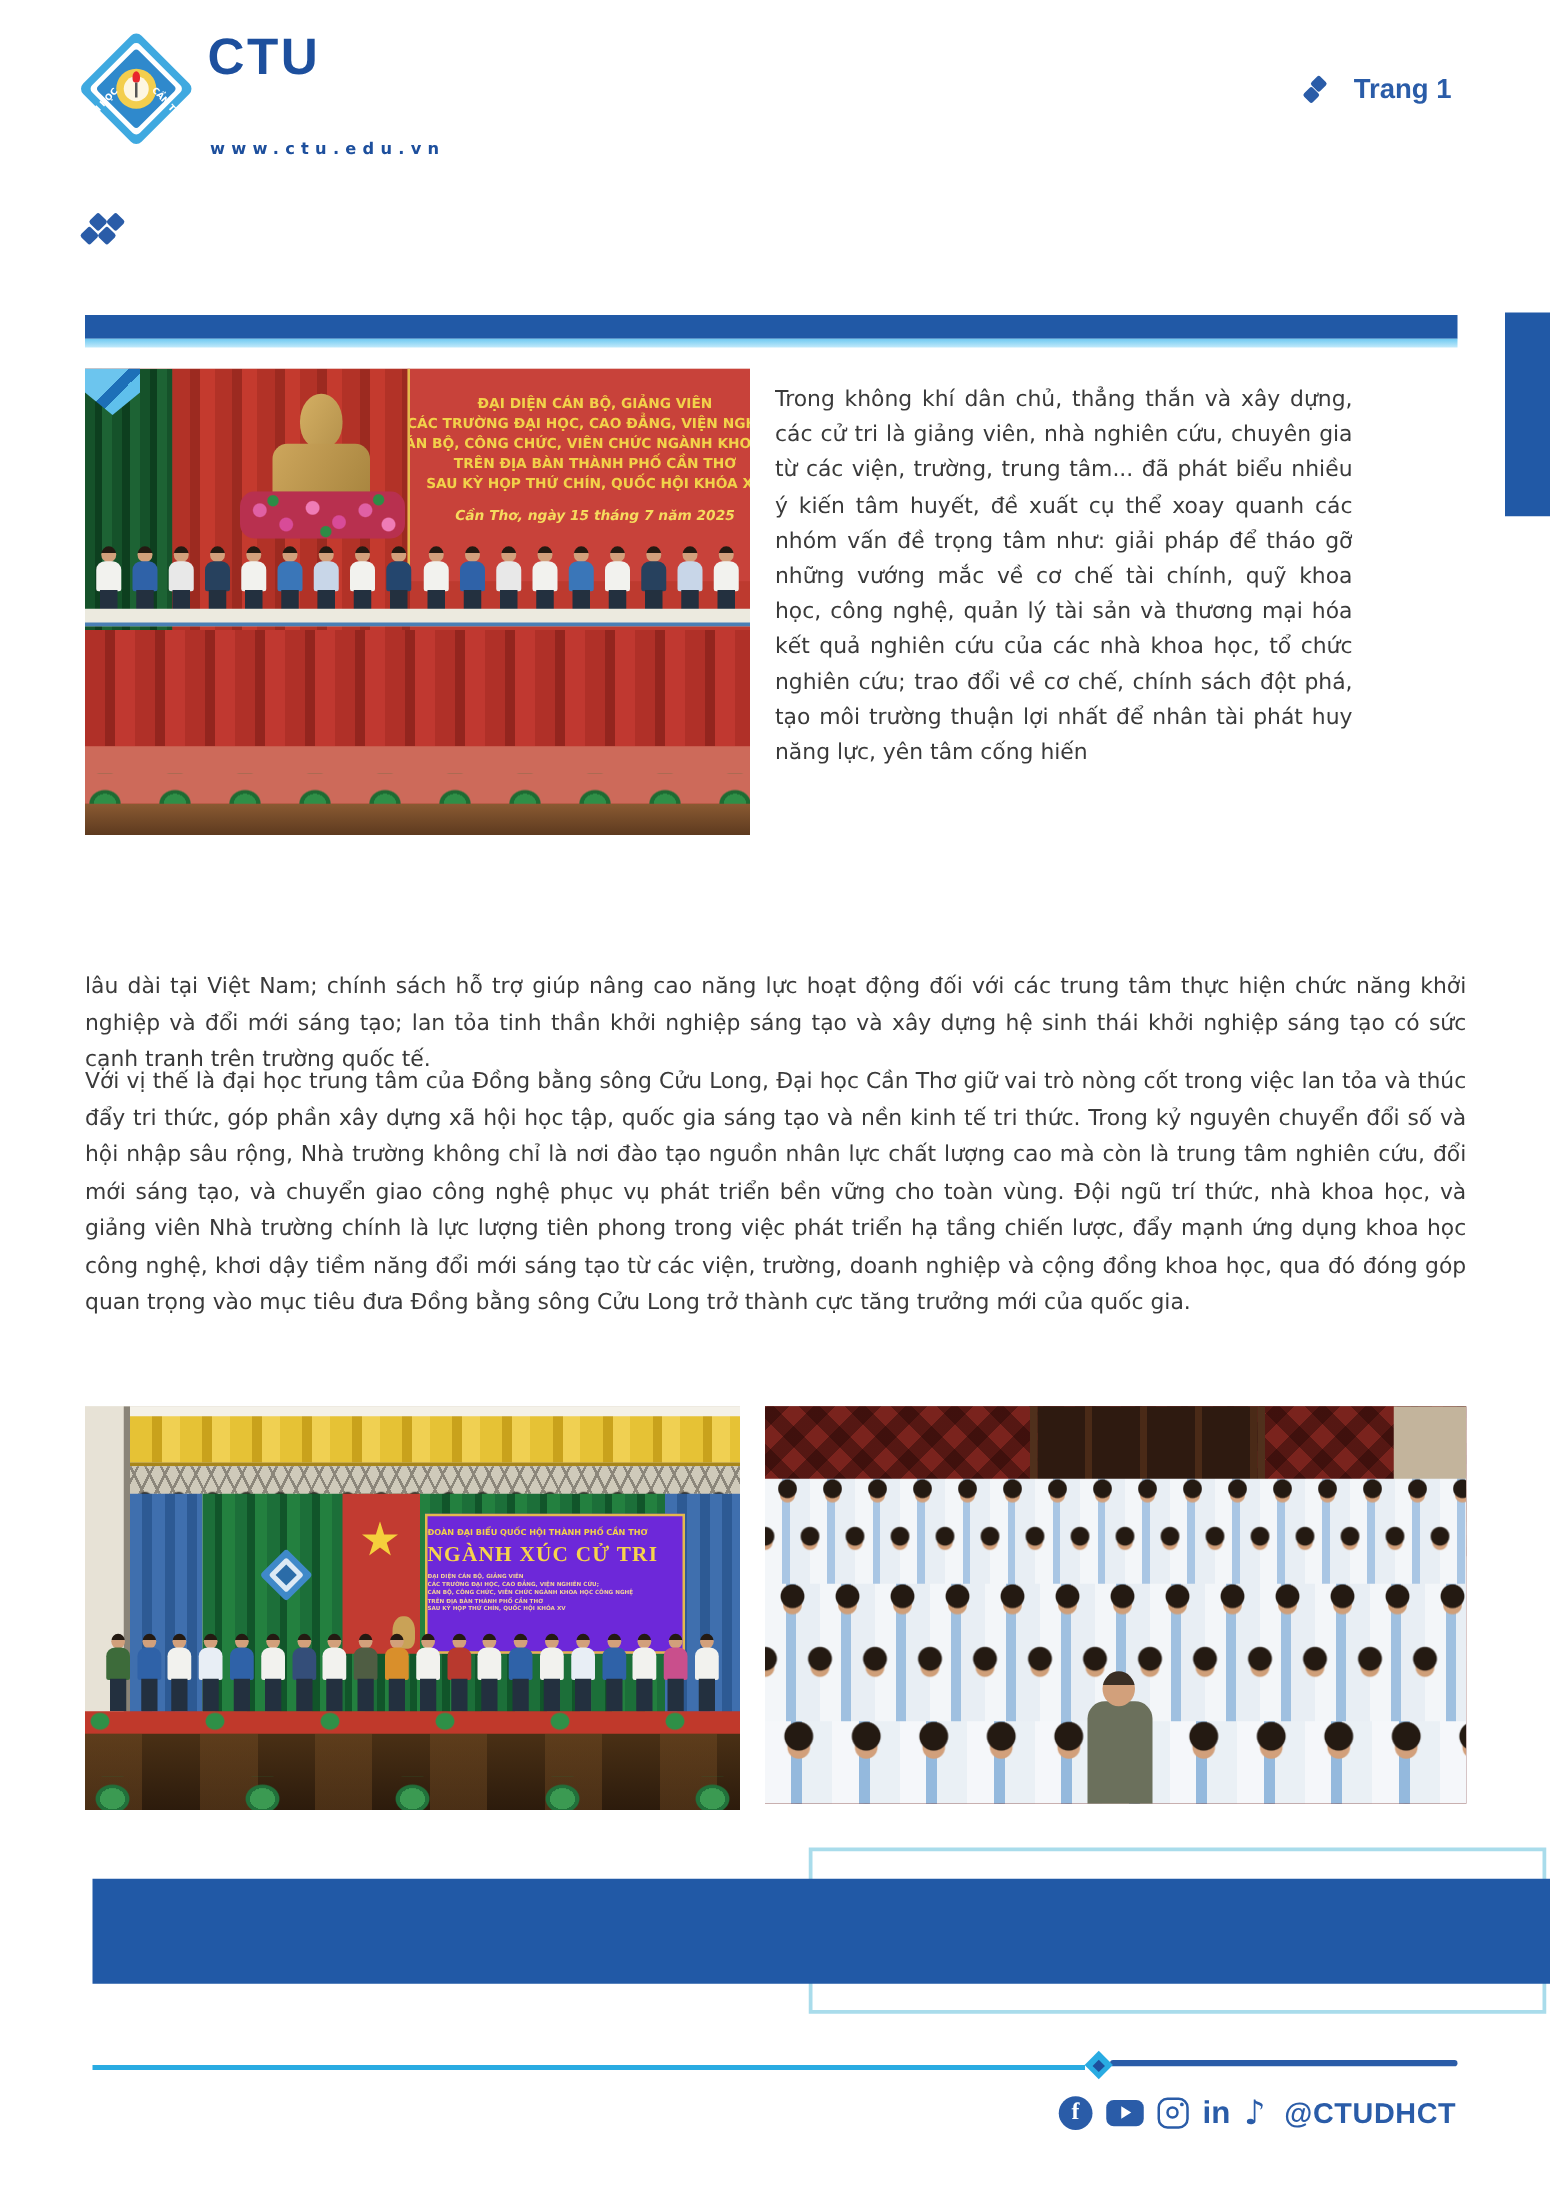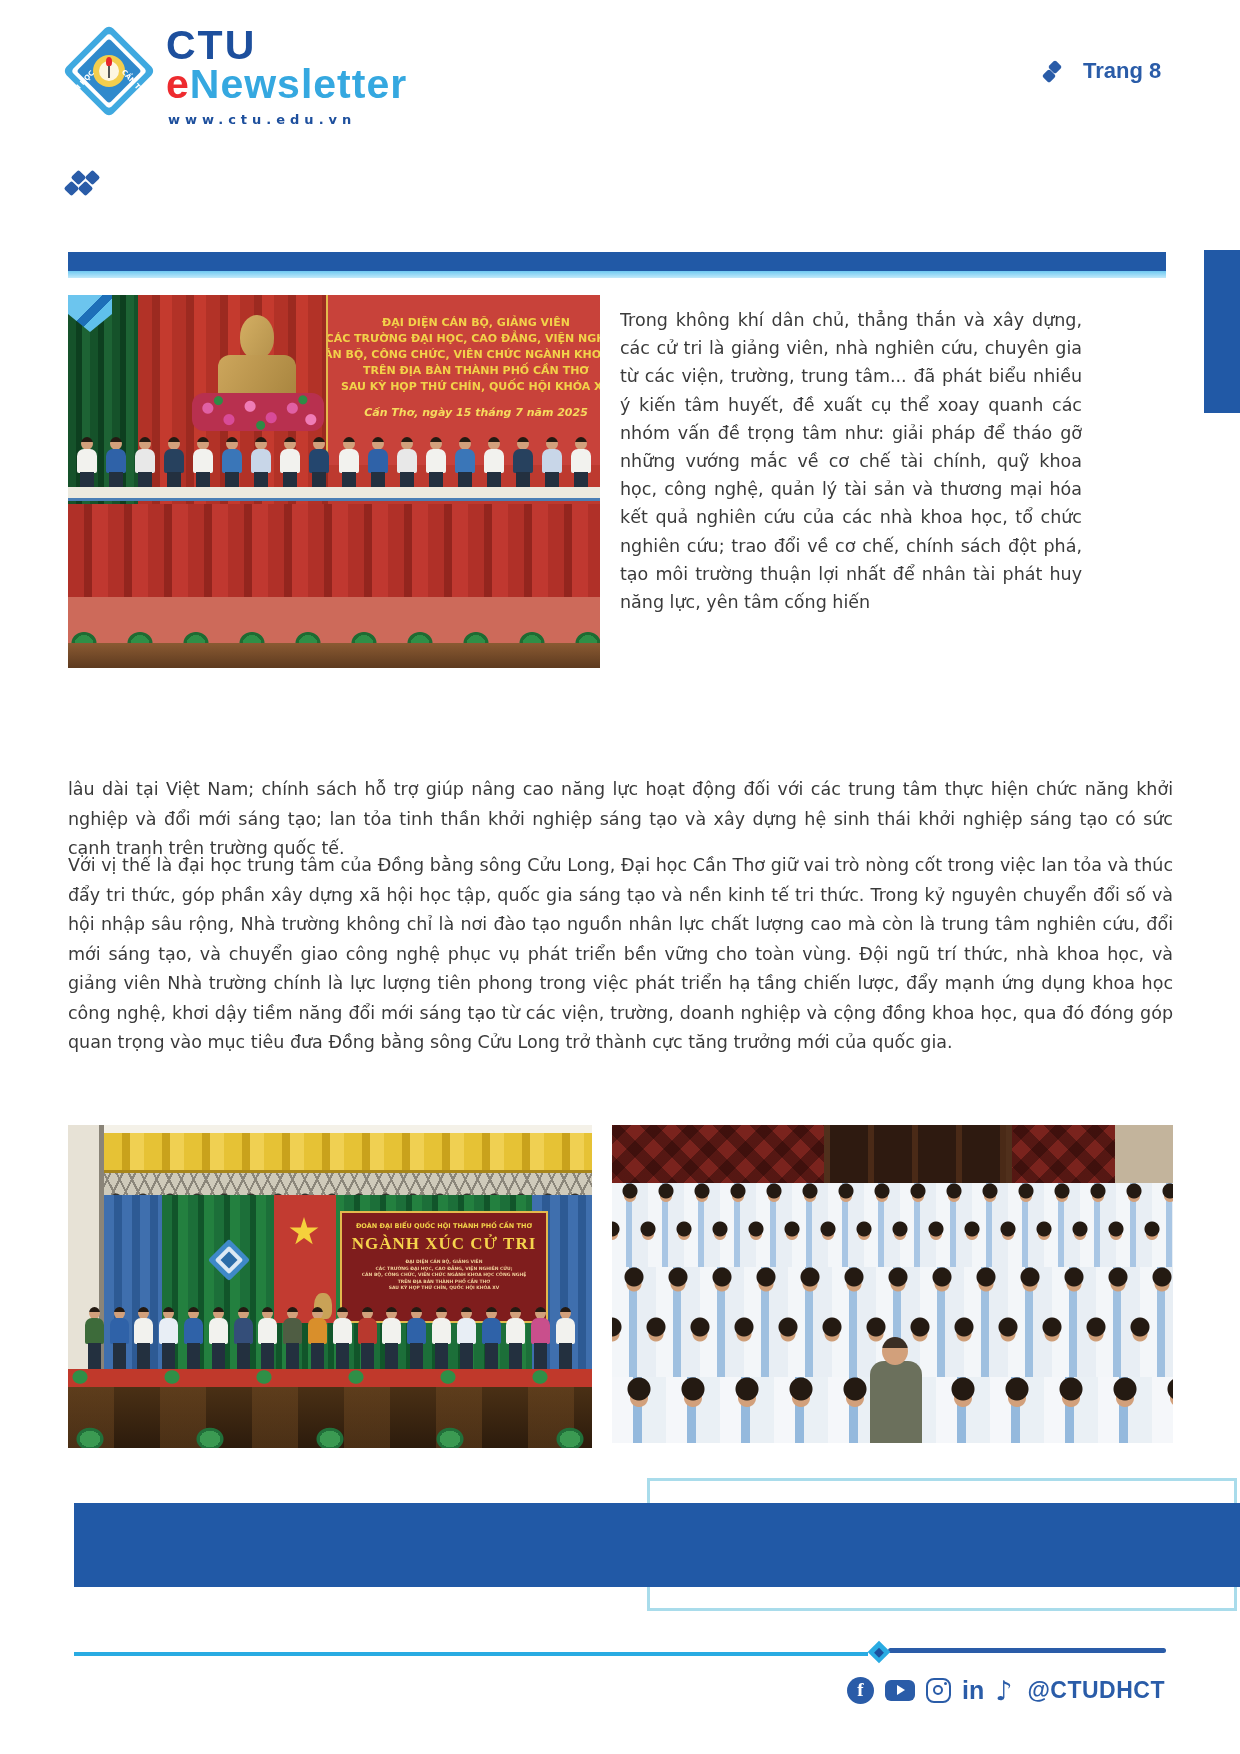--- a/index.html
+++ b/index.html
@@ -87,21 +87,21 @@
 .p2-colL{position:absolute;left:36px;top:70px;width:58px;height:190px;background:repeating-linear-gradient(90deg,#3f6fae 0 10px,#2d5a94 10px 18px)}
 .p2-colR{position:absolute;left:464px;top:70px;width:60px;height:190px;background:repeating-linear-gradient(90deg,#3f6fae 0 10px,#2d5a94 10px 18px)}
 .p2-green{position:absolute;left:94px;top:70px;width:370px;height:182px;background:repeating-linear-gradient(90deg,#1c6f39 0 10px,#11552a 10px 16px,#23803f 16px 26px)}
 .p2-redpanel{position:absolute;left:206px;top:70px;width:62px;height:128px;background:#c23b31}
 .p2-star{position:absolute;left:221px;top:92px;width:30px;height:30px;background:#f5d03c;clip-path:polygon(50% 0,61% 35%,98% 35%,68% 57%,79% 91%,50% 70%,21% 91%,32% 57%,2% 35%,39% 35%)}
 .p2-logo{position:absolute;left:138px;top:112px;width:46px;height:46px}
 .p2-logo .q1{position:absolute;left:8px;top:8px;width:30px;height:30px;transform:rotate(45deg);background:#3f89c9;border-radius:3px}
 .p2-logo .q2{position:absolute;left:13px;top:13px;width:20px;height:20px;transform:rotate(45deg);background:#dce9f4;border-radius:2px}
 .p2-logo .q3{position:absolute;left:17px;top:17px;width:12px;height:12px;transform:rotate(45deg);background:#2b6ca8}
 .p2-bust{position:absolute;left:246px;top:168px;width:18px;height:26px;background:#c9a257;border-radius:45% 45% 30% 30%}
-.p2-board{position:absolute;left:272px;top:86px;width:208px;height:112px;background:#7f1d1d;border:2px solid #e3b94d;text-align:center;overflow:hidden}
+.p2-board{position:absolute;left:272px;top:86px;width:208px;height:112px;background:#6d28d9;border:2px solid #e3b94d;text-align:left;overflow:hidden}
 .p2-board-small{margin-top:9px;font-size:6.5px;font-weight:700;color:#F2D24A;white-space:nowrap}
 .p2-board-title{margin-top:4px;font-family:"Liberation Serif",serif;font-size:17px;font-weight:700;letter-spacing:1px;color:#F6D44C;white-space:nowrap}
 .p2-board-sub{margin-top:5px;font-size:4.5px;line-height:6.5px;font-weight:700;color:#f0cf9a;white-space:nowrap}
 .p2-people{left:14px;top:182px;width:496px;height:64px}
 .fig.sm{width:21px;height:64px}
 .fig.sm .h{left:5px;width:11px;height:12px}
 .fig.sm .b{left:1px;top:11px;width:19px;height:26px}
 .fig.sm .l{left:4px;top:36px;width:13px;height:26px}
 .p2-carpet{position:absolute;left:0;top:244px;width:524px;height:20px;background:#c0392b}
 .p2-carpet-plants{position:absolute;left:0;top:238px;width:524px;height:22px;background-image:radial-gradient(ellipse 10px 9px at 12px 14px,#2f8f47 0 7px,transparent 8px);background-size:92px 22px;background-repeat:repeat-x}
@@ -167,28 +167,27 @@
     <div class="d2"></div>
     <div class="d3"></div>
     <div class="ring"></div>
     <div class="core"></div>
     <div class="flame"></div>
     <div class="tool"></div>
     <div class="t1">ĐẠI HỌC</div>
     <div class="t2">CẦN THƠ</div>
   </div>
   <div class="logo-ctu">CTU</div>
-  <div class="logo-enews"><span class="e-red">e</span><span>Newsletter</span></div>
   <div class="logo-url">www.ctu.edu.vn</div>
 
   <div class="dbl-diamond page-chip-icon">
       <i class="a"></i>
       <i class="b"></i>
     </div>
-  <div class="page-chip-label">Trang 8</div>
+  <div class="page-chip-label">Trang 1</div>
 
   <div class="section-chevrons">
       <i class="c1"></i>
       <i class="c2"></i>
       <i class="c3"></i>
       <i class="c4"></i>
     </div>
 
   <div class="bar-dark"></div>
   <div class="bar-light"></div>

